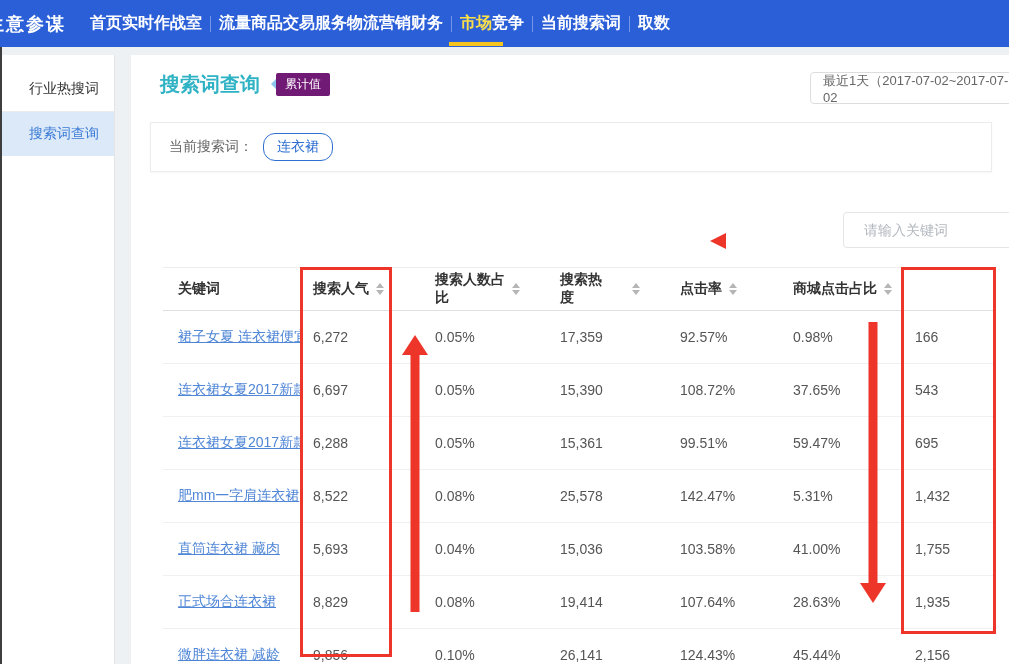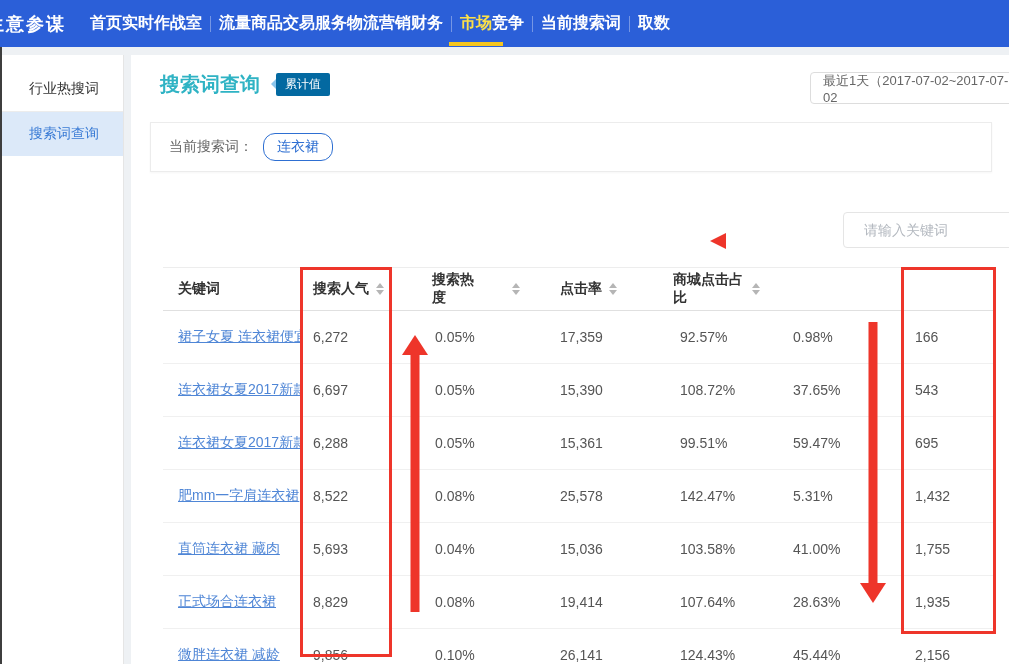--- a/index.html
+++ b/index.html
@@ -11,30 +11,30 @@
   .logo{margin-left:-14px;font-size:18px;font-weight:bold;letter-spacing:2px;cursor:pointer;}
   .nav-items{display:flex;align-items:center;height:47px;margin-left:24px;}
   .nav-item{position:relative;font-size:16px;font-weight:bold;color:#fff;cursor:pointer;
             height:47px;display:flex;align-items:center;text-decoration:none;}
   .nav-item.active{color:#fde047;}
   .nav-item.active::after{content:"";position:absolute;left:-11px;right:-11px;bottom:1px;height:4px;background:#f5c51e;}
   .nav-sep{width:1px;height:16px;background:rgba(255,255,255,.35);margin:0 8px;}
   
   .page{position:absolute;left:0;top:47px;right:0;bottom:0;background:#eef1f4;}
   .left-edge{position:absolute;left:0;top:0;width:2px;height:100%;background:#3e3e3e;}
-  .sidebar{position:absolute;left:2px;top:8px;width:122px;height:609px;background:#fff;
+  .sidebar{position:absolute;left:2px;top:8px;width:113px;height:609px;background:#fff;
            border-right:1px solid #e5e5e5;box-sizing:border-box;padding-top:12px;}
   .side-item{height:44px;display:flex;align-items:center;padding-left:27px;font-size:14px;color:#333;cursor:pointer;}
   .side-item:first-child{border-bottom:1px solid #ececec;}
   .side-item.active{background:#dce9f9;color:#3a7bd5;}
   .main{position:absolute;left:131px;top:8px;width:878px;height:609px;background:#fff;}
   
   .title-row{position:absolute;left:29px;top:14px;display:flex;align-items:center;height:30px;}
   .page-title{margin:0;font-size:20px;font-weight:bold;color:#2fb3c4;}
-  .badge{position:relative;margin-left:16px;background:#0369a1;color:#fff;font-size:12px;
+  .badge{position:relative;margin-left:16px;background:#701a75;color:#fff;font-size:12px;
          padding:3px 9px;border-radius:2px;}
   .badge::before{content:"";position:absolute;left:-5px;top:50%;margin-top:-5px;width:0;height:0;
          border-top:5px solid transparent;border-bottom:5px solid transparent;border-right:5px solid #8ac5ec;}
   .date-box{position:absolute;left:679px;top:17px;width:220px;height:32px;border:1px solid #ddd;border-radius:4px;
             background:#fff;display:flex;align-items:center;padding:0 12px;box-sizing:border-box;
             font-size:13px;color:#666;overflow:hidden;cursor:pointer;}
   
   .filter-panel{position:absolute;left:19px;top:67px;width:842px;height:50px;background:#fff;
                 border:1px solid #ececec;box-sizing:border-box;display:flex;align-items:center;
                 box-shadow:0 1px 2px rgba(0,0,0,.04);}
@@ -144,20 +144,27 @@
             <div class="th c0">
               <span>关键词</span>
             </div>
             <div class="th c1">
               <span>搜索人气</span>
               <span class="sort">
                 <i class="up"></i>
                 <i class="down"></i>
               </span>
             </div>
+            <div class="th c2">
+              <span>搜索人数占比</span>
+              <span class="sort">
+                <i class="up"></i>
+                <i class="down"></i>
+              </span>
+            </div>
             <div class="th c3">
               <span>搜索热度</span>
               <span class="sort">
                 <i class="up"></i>
                 <i class="down"></i>
               </span>
             </div>
             <div class="th c4">
               <span>点击率</span>
               <span class="sort">

